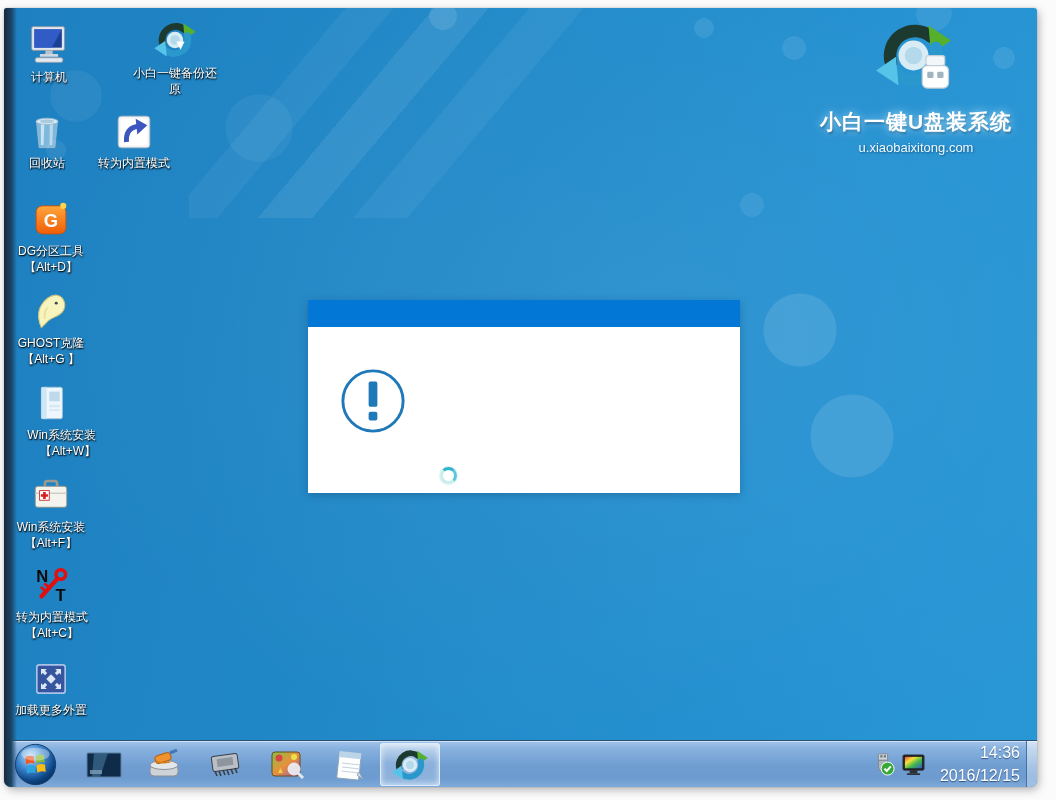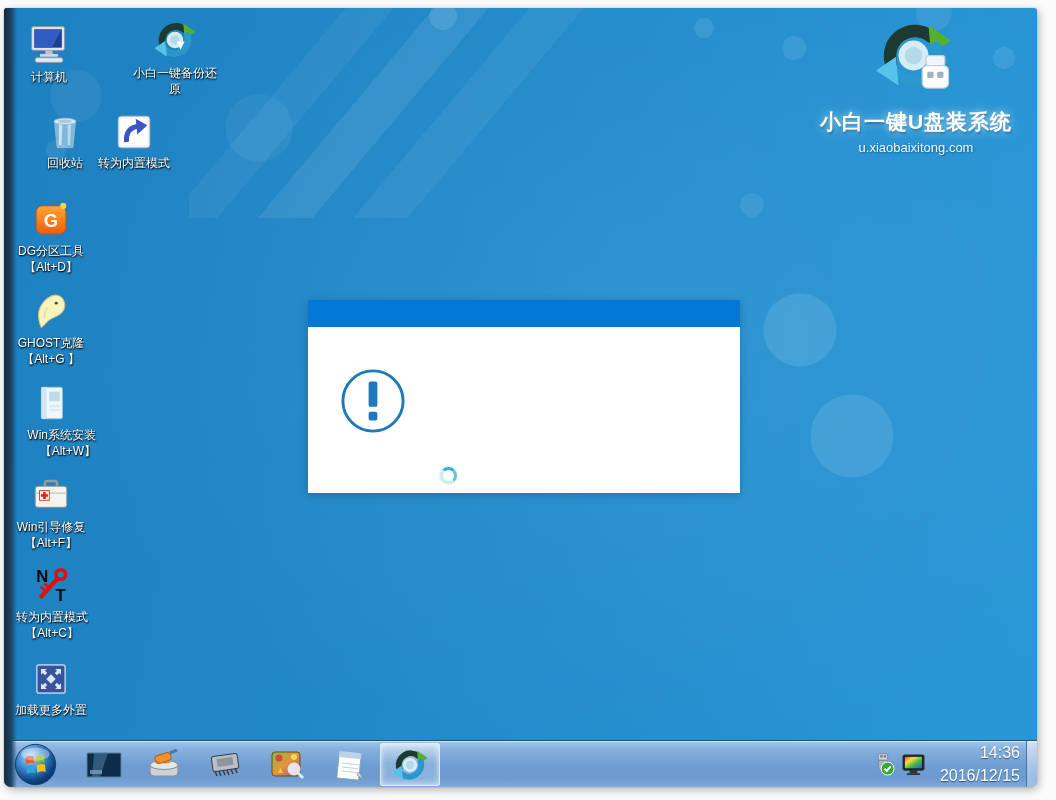--- a/index.html
+++ b/index.html
@@ -147,21 +147,21 @@
         <path d="M14 38 A20 20 0 0 1 46 17" fill="none" stroke="#1d3a30" stroke-width="10" stroke-linecap="round"></path>
         <polygon points="44,8 62,20 46,31" fill="#55b02c"></polygon>
         <path d="M50 26 A20 20 0 0 1 18 47" fill="none" stroke="#2a97cd" stroke-width="10" stroke-linecap="round"></path>
         <polygon points="20,56 2,44 18,33" fill="#56c4e9"></polygon>
         <polygon points="34,34 46,34 40,46" fill="#fff"></polygon>
       </svg>
     </div>
     <div class="lbl">小白一键备份还原</div>
   </div>
 
-  <div class="dicon" style="left:26px; top:98px; width:70px;">
+  <div class="dicon" style="left:8px; top:98px; width:70px;">
     <div class="ig">
       <svg viewBox="0 0 48 48" width="42" height="42">
         <path d="M12 13 L36 13 L33 43 L15 43 Z" fill="rgba(205,230,244,.55)" stroke="#9cb9cb"></path>
         <path d="M17 16 L21 16 L20 40 L17 40 Z" fill="rgba(240,250,255,.65)"></path>
         <path d="M27 16 L31 16 L30 40 L27 40 Z" fill="rgba(240,250,255,.5)"></path>
         <ellipse cx="24" cy="13" rx="12.5" ry="3.6" fill="rgba(235,248,255,.85)" stroke="#9cb9cb"></ellipse>
         <ellipse cx="24" cy="13" rx="8" ry="2.1" fill="rgba(160,195,215,.8)"></ellipse>
       </svg>
     </div>
     <div class="lbl">回收站</div>
@@ -223,21 +223,21 @@
   <div class="dicon" style="left:2px; top:462px; width:90px;">
     <div class="ig">
       <svg viewBox="0 0 48 48" width="42" height="42">
         <rect x="17" y="8" width="14" height="8" rx="3" fill="none" stroke="#9a9a90" stroke-width="3"></rect>
         <rect x="6" y="14" width="36" height="24" rx="3" fill="#f4f4ef" stroke="#8f8f85"></rect>
         <path d="M6 22 h36" stroke="#c9c9c0" stroke-width="1.5"></path>
         <rect x="11" y="19" width="11" height="11" fill="#fff" stroke="#cc2222"></rect>
         <path d="M16.5 20.5 v8 M12.5 24.5 h8" stroke="#d42020" stroke-width="3"></path>
       </svg>
     </div>
-    <div class="lbl">Win引导修复【Alt+F】</div>
+    <div class="lbl">Win系统安装【Alt+F】</div>
   </div>
 
   <div class="dicon" style="left:0px; top:552px; width:96px;">
     <div class="ig">
       <svg viewBox="0 0 48 48" width="42" height="42">
         <text x="6" y="21" font-size="19" font-weight="bold" fill="#0a0a0a">N</text>
         <text x="28" y="42" font-size="19" font-weight="bold" fill="#0a0a0a">T</text>
         <circle cx="34" cy="12" r="5.5" fill="none" stroke="#e01010" stroke-width="4"></circle>
         <path d="M30 17 L12 37" stroke="#e01010" stroke-width="5" stroke-linecap="round"></path>
         <path d="M17 31 l-5 -4 M21 27 l-5 -4" stroke="#e01010" stroke-width="3" stroke-linecap="round"></path>

